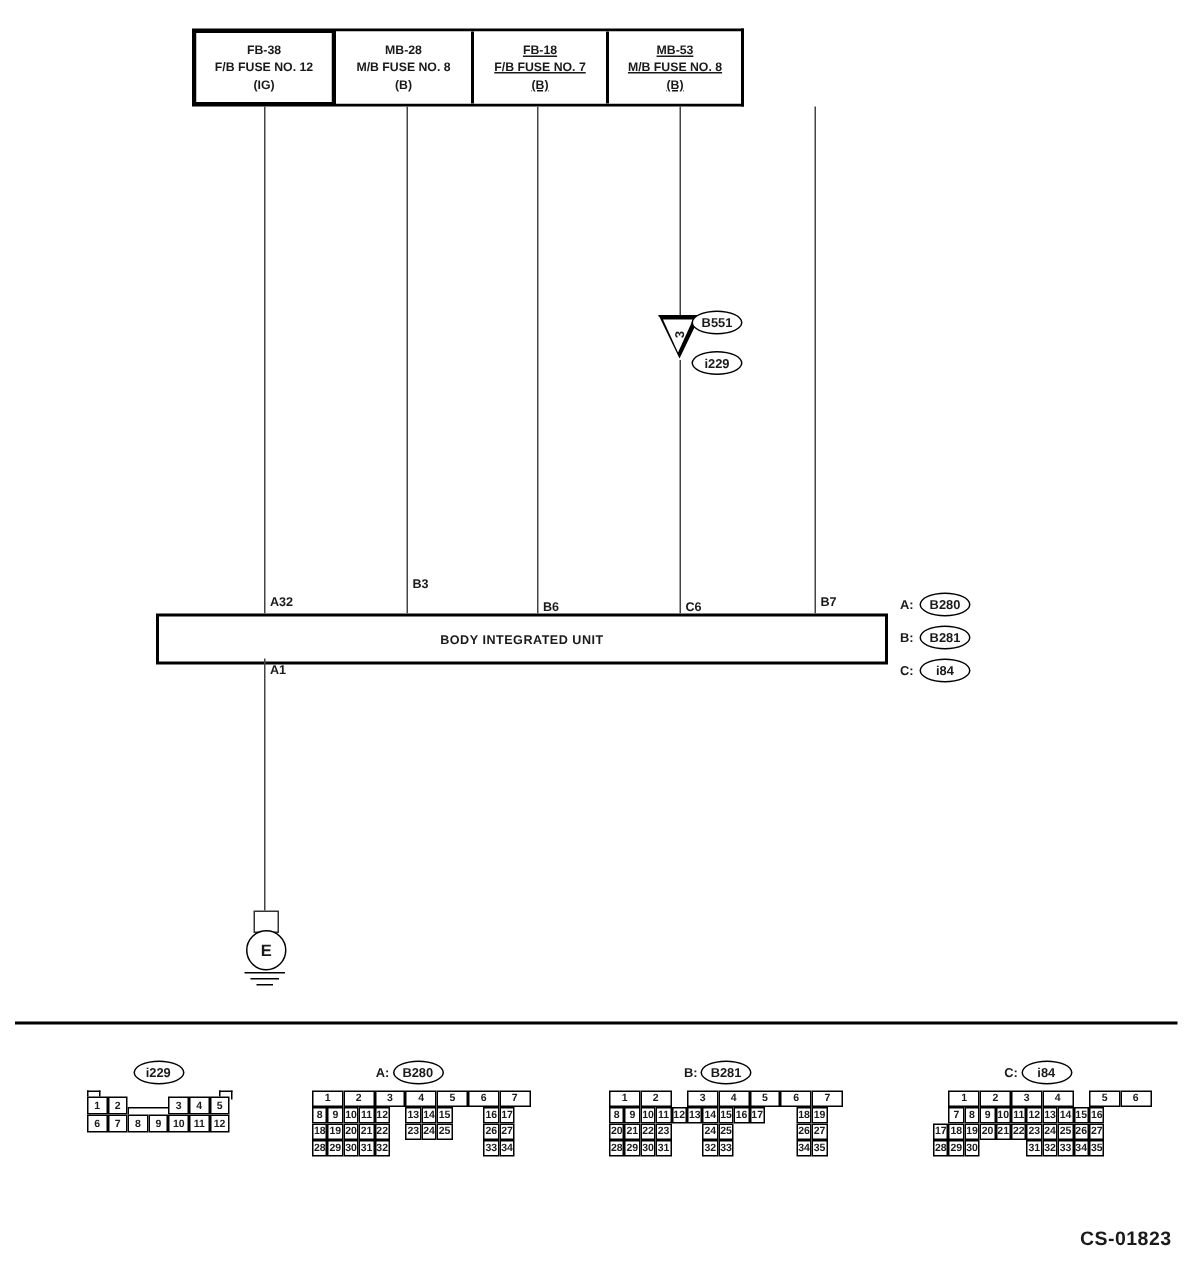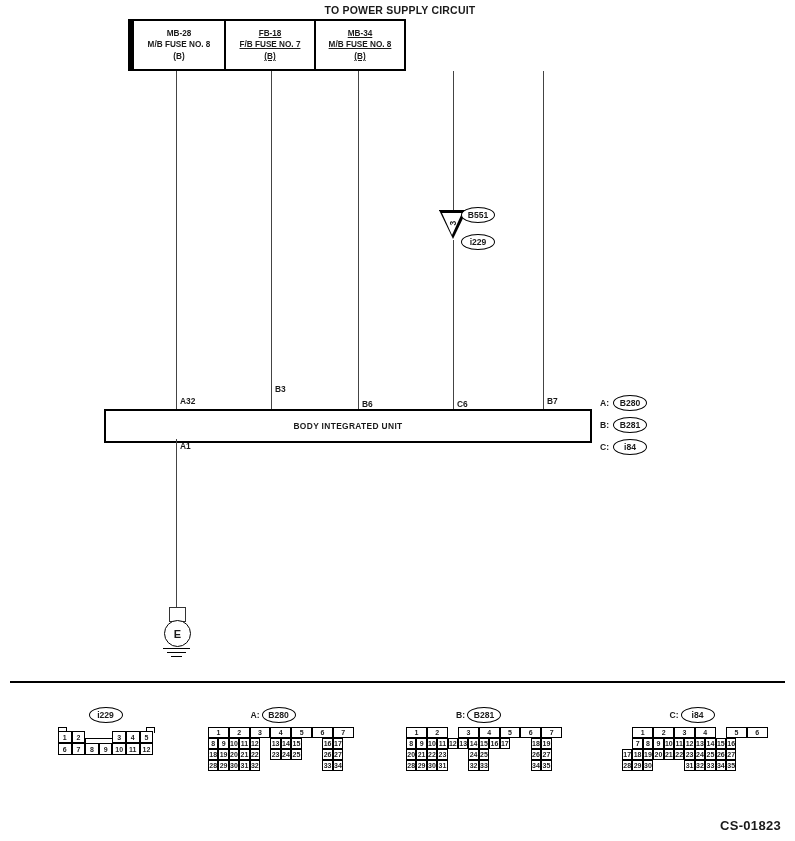--- a/index.html
+++ b/index.html
@@ -118,38 +118,42 @@
 
   .footer{
     position:absolute;right:14px;top:818px;font-size:13px;font-weight:bold;letter-spacing:.3px;
   }
 </style>
 </head>
 <body>
 
 <div id="sheet">
 
-  <div class="top-title">TO POWER SUPPLY CIRCUIT</div>
 
   <div class="fusebar">
     <div class="fgroup thick">
+      <div class="fbox">
+        <div>FB-38</div>
+        <div>F/B FUSE NO. 12</div>
+        <div>(IG)</div>
+      </div>
     </div>
     <div class="fgroup thin">
       <div class="fbox">
         <div>MB-28</div>
         <div>M/B FUSE NO. 8</div>
         <div>(B)</div>
       </div>
       <div class="fbox">
         <div>FB-18</div>
         <div>F/B FUSE NO. 7</div>
         <div>(B)</div>
       </div>
       <div class="fbox">
-        <div>MB-34</div>
+        <div>MB-53</div>
         <div>M/B FUSE NO. 8</div>
         <div>(B)</div>
       </div>
     </div>
   </div>
 
   <div class="vwire" style="left:176px;top:71px;height:338px;"></div>
   <div class="vwire" style="left:271px;top:71px;height:338px;"></div>
   <div class="vwire" style="left:358px;top:71px;height:338px;"></div>
   <div class="vwire" style="left:453px;top:71px;height:140px;"></div>

